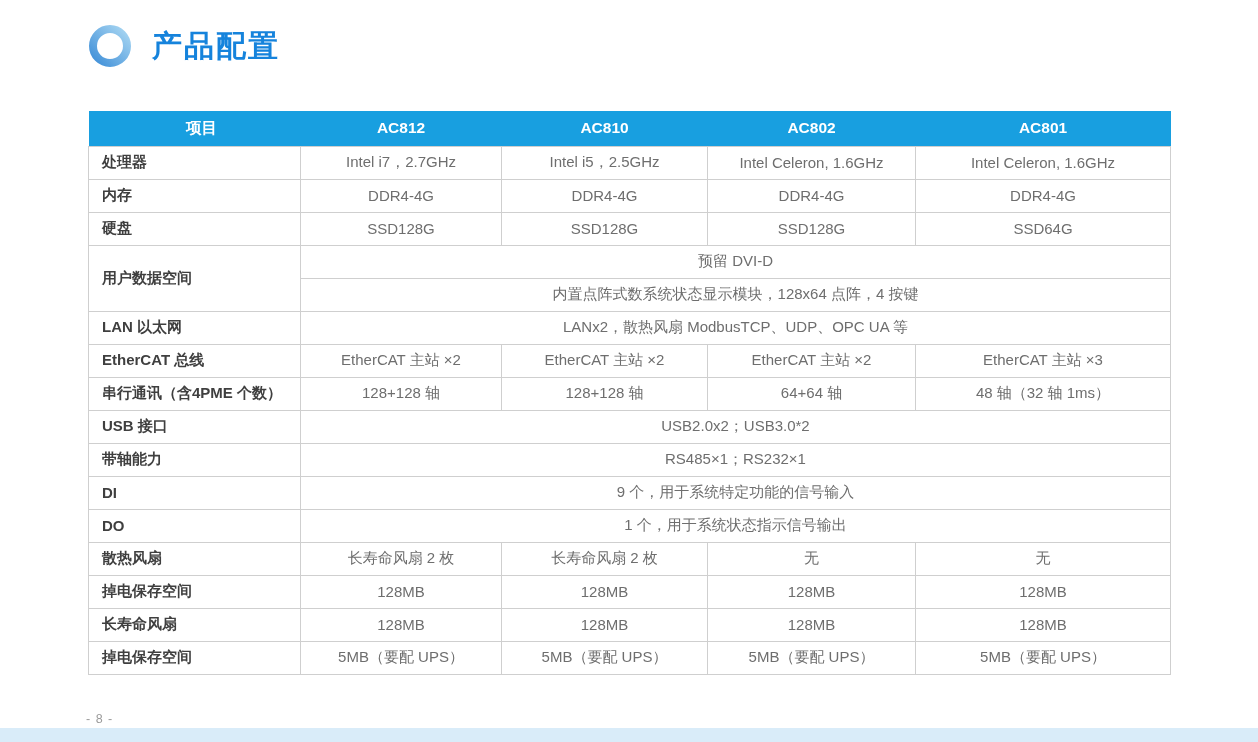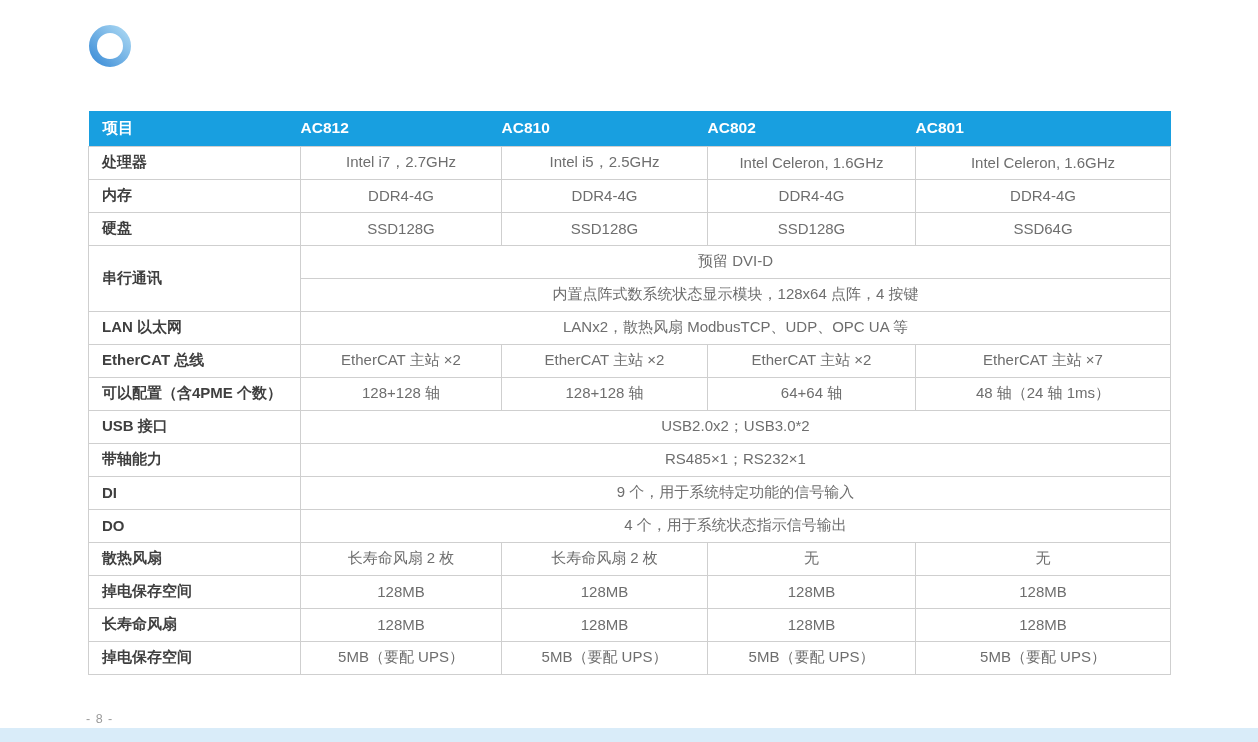--- a/index.html
+++ b/index.html
@@ -31,25 +31,25 @@
     width: 1082px;
     border-collapse: collapse;
     table-layout: fixed;
   }
   .spec-table th {
     background: var(--header-bg, #189fe0);
     color: #ffffff;
     font-size: 15.5px;
     font-weight: bold;
     height: 35px;
-    text-align: left;
+    text-align: center;
     border: none;
     padding: 0;
   }
-  .spec-table th.col-item { text-align: left; padding-left: 14px; }
+  .spec-table th.col-item { text-align: center; padding-left: 14px; }
   .spec-table td {
     border: 1px solid #cfcfcf;
     height: 33px;
     font-size: 15px;
     text-align: center;
     color: #6e6e6e;
     padding: 2px 14px;
     background: #ffffff;
   }
   .spec-table td.row-label {
@@ -77,20 +77,21 @@
 <div class="page-header">
   <svg class="ring-icon" viewBox="0 0 44 44">
     <defs>
       <linearGradient id="ringGrad" x1="1" y1="0" x2="0" y2="1">
         <stop offset="0" stop-color="#a8d6f2"></stop>
         <stop offset="1" stop-color="#3f8fd8"></stop>
       </linearGradient>
     </defs>
     <circle cx="22" cy="22" r="17" fill="none" stroke="url(#ringGrad)" stroke-width="8"></circle>
   </svg>
+  <div class="page-title">产品配置</div>
 </div>
 
 <table class="spec-table">
   <colgroup>
     <col style="width:212px">
       <col style="width:201px">
       <col style="width:206px">
       <col style="width:208px">
       <col style="width:255px">
   </colgroup>
@@ -121,66 +122,66 @@
 
   <tr>
     <td class="row-label">硬盘</td>
     <td>SSD128G</td>
     <td>SSD128G</td>
     <td>SSD128G</td>
     <td>SSD64G</td>
   </tr>
 
   <tr>
-    <td class="row-label" rowspan="2">串行通讯</td>
+    <td class="row-label" rowspan="2">用户数据空间</td>
     <td colspan="4">预留 DVI-D</td>
   </tr>
   <tr>
     <td colspan="4">内置点阵式数系统状态显示模块，128x64 点阵，4 按键</td>
   </tr>
 
   <tr>
     <td class="row-label">LAN 以太网</td>
     <td colspan="4">LANx2，散热风扇 ModbusTCP、UDP、OPC UA 等</td>
   </tr>
 
   <tr>
     <td class="row-label">EtherCAT 总线</td>
     <td>EtherCAT 主站 ×2</td>
     <td>EtherCAT 主站 ×2</td>
     <td>EtherCAT 主站 ×2</td>
-    <td>EtherCAT 主站 ×7</td>
-  </tr>
-
-  <tr>
-    <td class="row-label">可以配置（含4PME 个数）</td>
+    <td>EtherCAT 主站 ×3</td>
+  </tr>
+
+  <tr>
+    <td class="row-label">串行通讯（含4PME 个数）</td>
     <td>128+128 轴</td>
     <td>128+128 轴</td>
     <td>64+64 轴</td>
-    <td>48 轴（24 轴 1ms）</td>
+    <td>48 轴（32 轴 1ms）</td>
   </tr>
 
   <tr>
     <td class="row-label">USB 接口</td>
     <td colspan="4">USB2.0x2；USB3.0*2</td>
   </tr>
 
   <tr>
     <td class="row-label">带轴能力</td>
     <td colspan="4">RS485×1；RS232×1</td>
   </tr>
 
   <tr>
     <td class="row-label">DI</td>
     <td colspan="4">9 个，用于系统特定功能的信号输入</td>
   </tr>
 
   <tr>
     <td class="row-label">DO</td>
-    <td colspan="4">4 个，用于系统状态指示信号输出</td>
+    <td colspan="4">1 个，用于系统状态指示信号输出</td>
   </tr>
 
   <tr>
     <td class="row-label">散热风扇</td>
     <td>长寿命风扇 2 枚</td>
     <td>长寿命风扇 2 枚</td>
     <td>无</td>
     <td>无</td>
   </tr>
 

